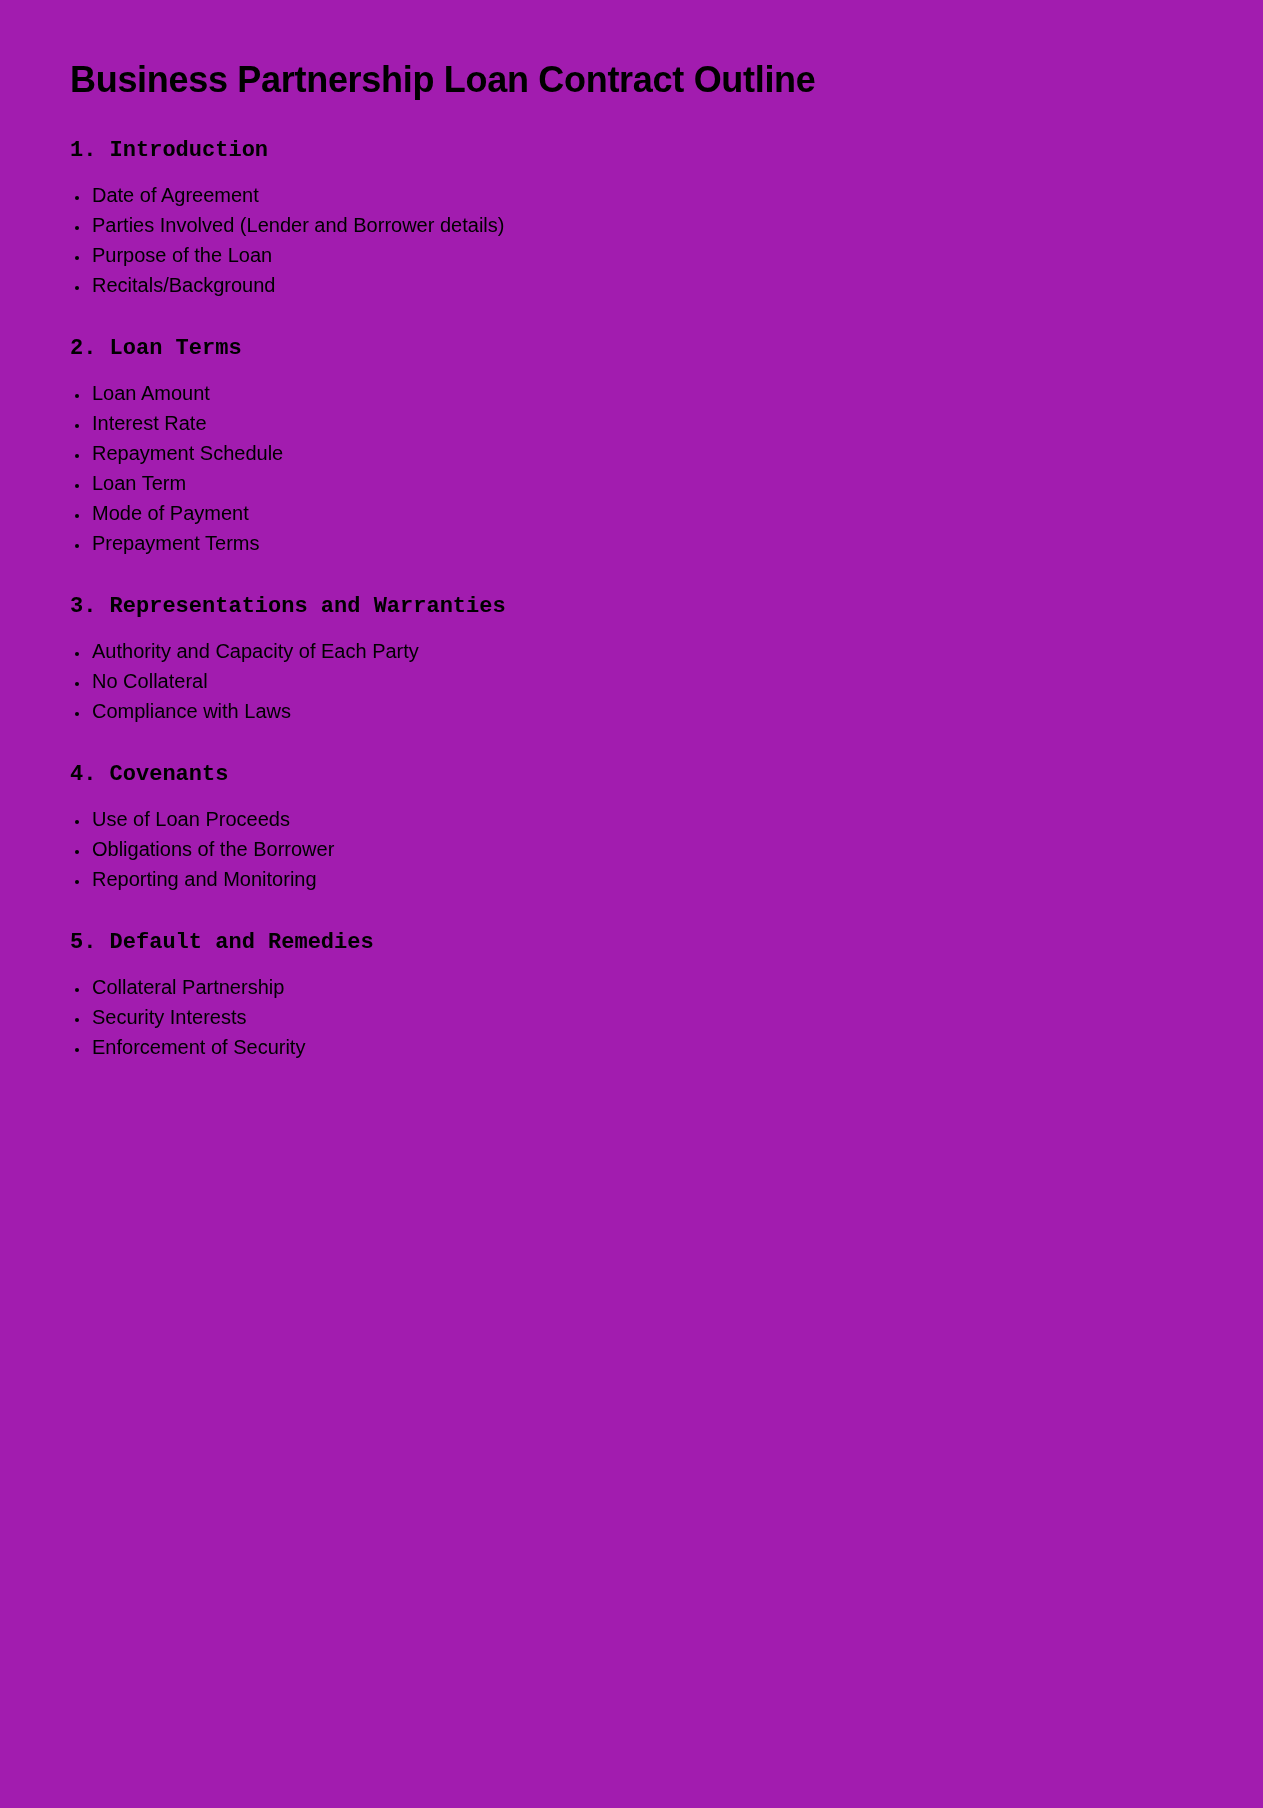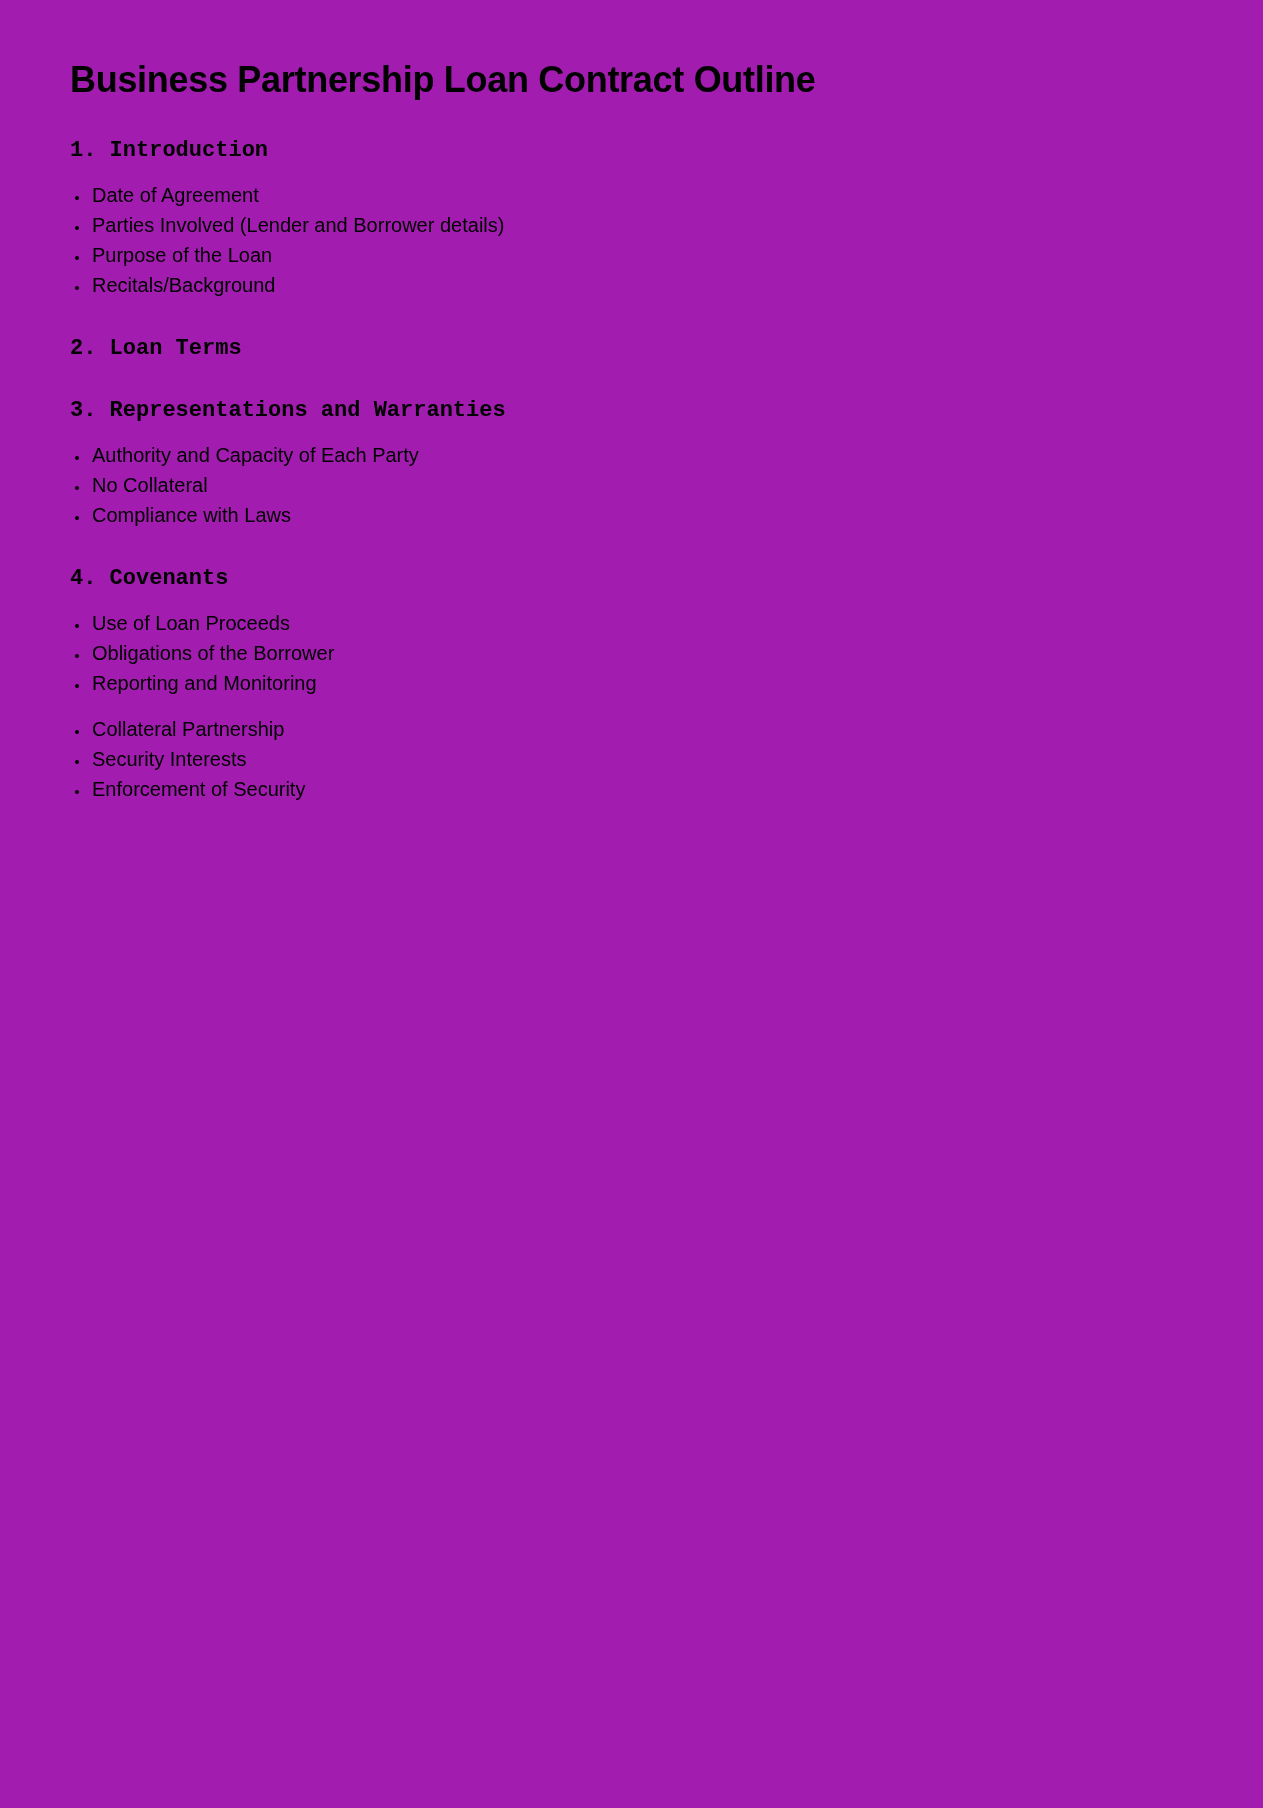--- a/index.html
+++ b/index.html
@@ -65,20 +65,28 @@
     <ul class="section-list">
       <li>Date of Agreement</li>
       <li>Parties Involved (Lender and Borrower details)</li>
       <li>Purpose of the Loan</li>
       <li>Recitals/Background</li>
     </ul>
   </section>
 
   <section>
     <h2 class="section-title">2. Loan Terms</h2>
+    <ul class="section-list">
+      <li>Loan Amount</li>
+      <li>Interest Rate</li>
+      <li>Repayment Schedule</li>
+      <li>Loan Term</li>
+      <li>Mode of Payment</li>
+      <li>Prepayment Terms</li>
+    </ul>
   </section>
 
   <section>
     <h2 class="section-title">3. Representations and Warranties</h2>
     <ul class="section-list">
       <li>Authority and Capacity of Each Party</li>
       <li>No Collateral</li>
       <li>Compliance with Laws</li>
     </ul>
   </section>
@@ -86,20 +94,21 @@
   <section>
     <h2 class="section-title">4. Covenants</h2>
     <ul class="section-list">
       <li>Use of Loan Proceeds</li>
       <li>Obligations of the Borrower</li>
       <li>Reporting and Monitoring</li>
     </ul>
   </section>
 
   <section>
+    <h2 class="section-title">5. Default and Remedies</h2>
   </section>
 
   <section>
     <ul class="section-list">
       <li>Collateral Partnership</li>
       <li>Security Interests</li>
       <li>Enforcement of Security</li>
     </ul>
   </section>
 

